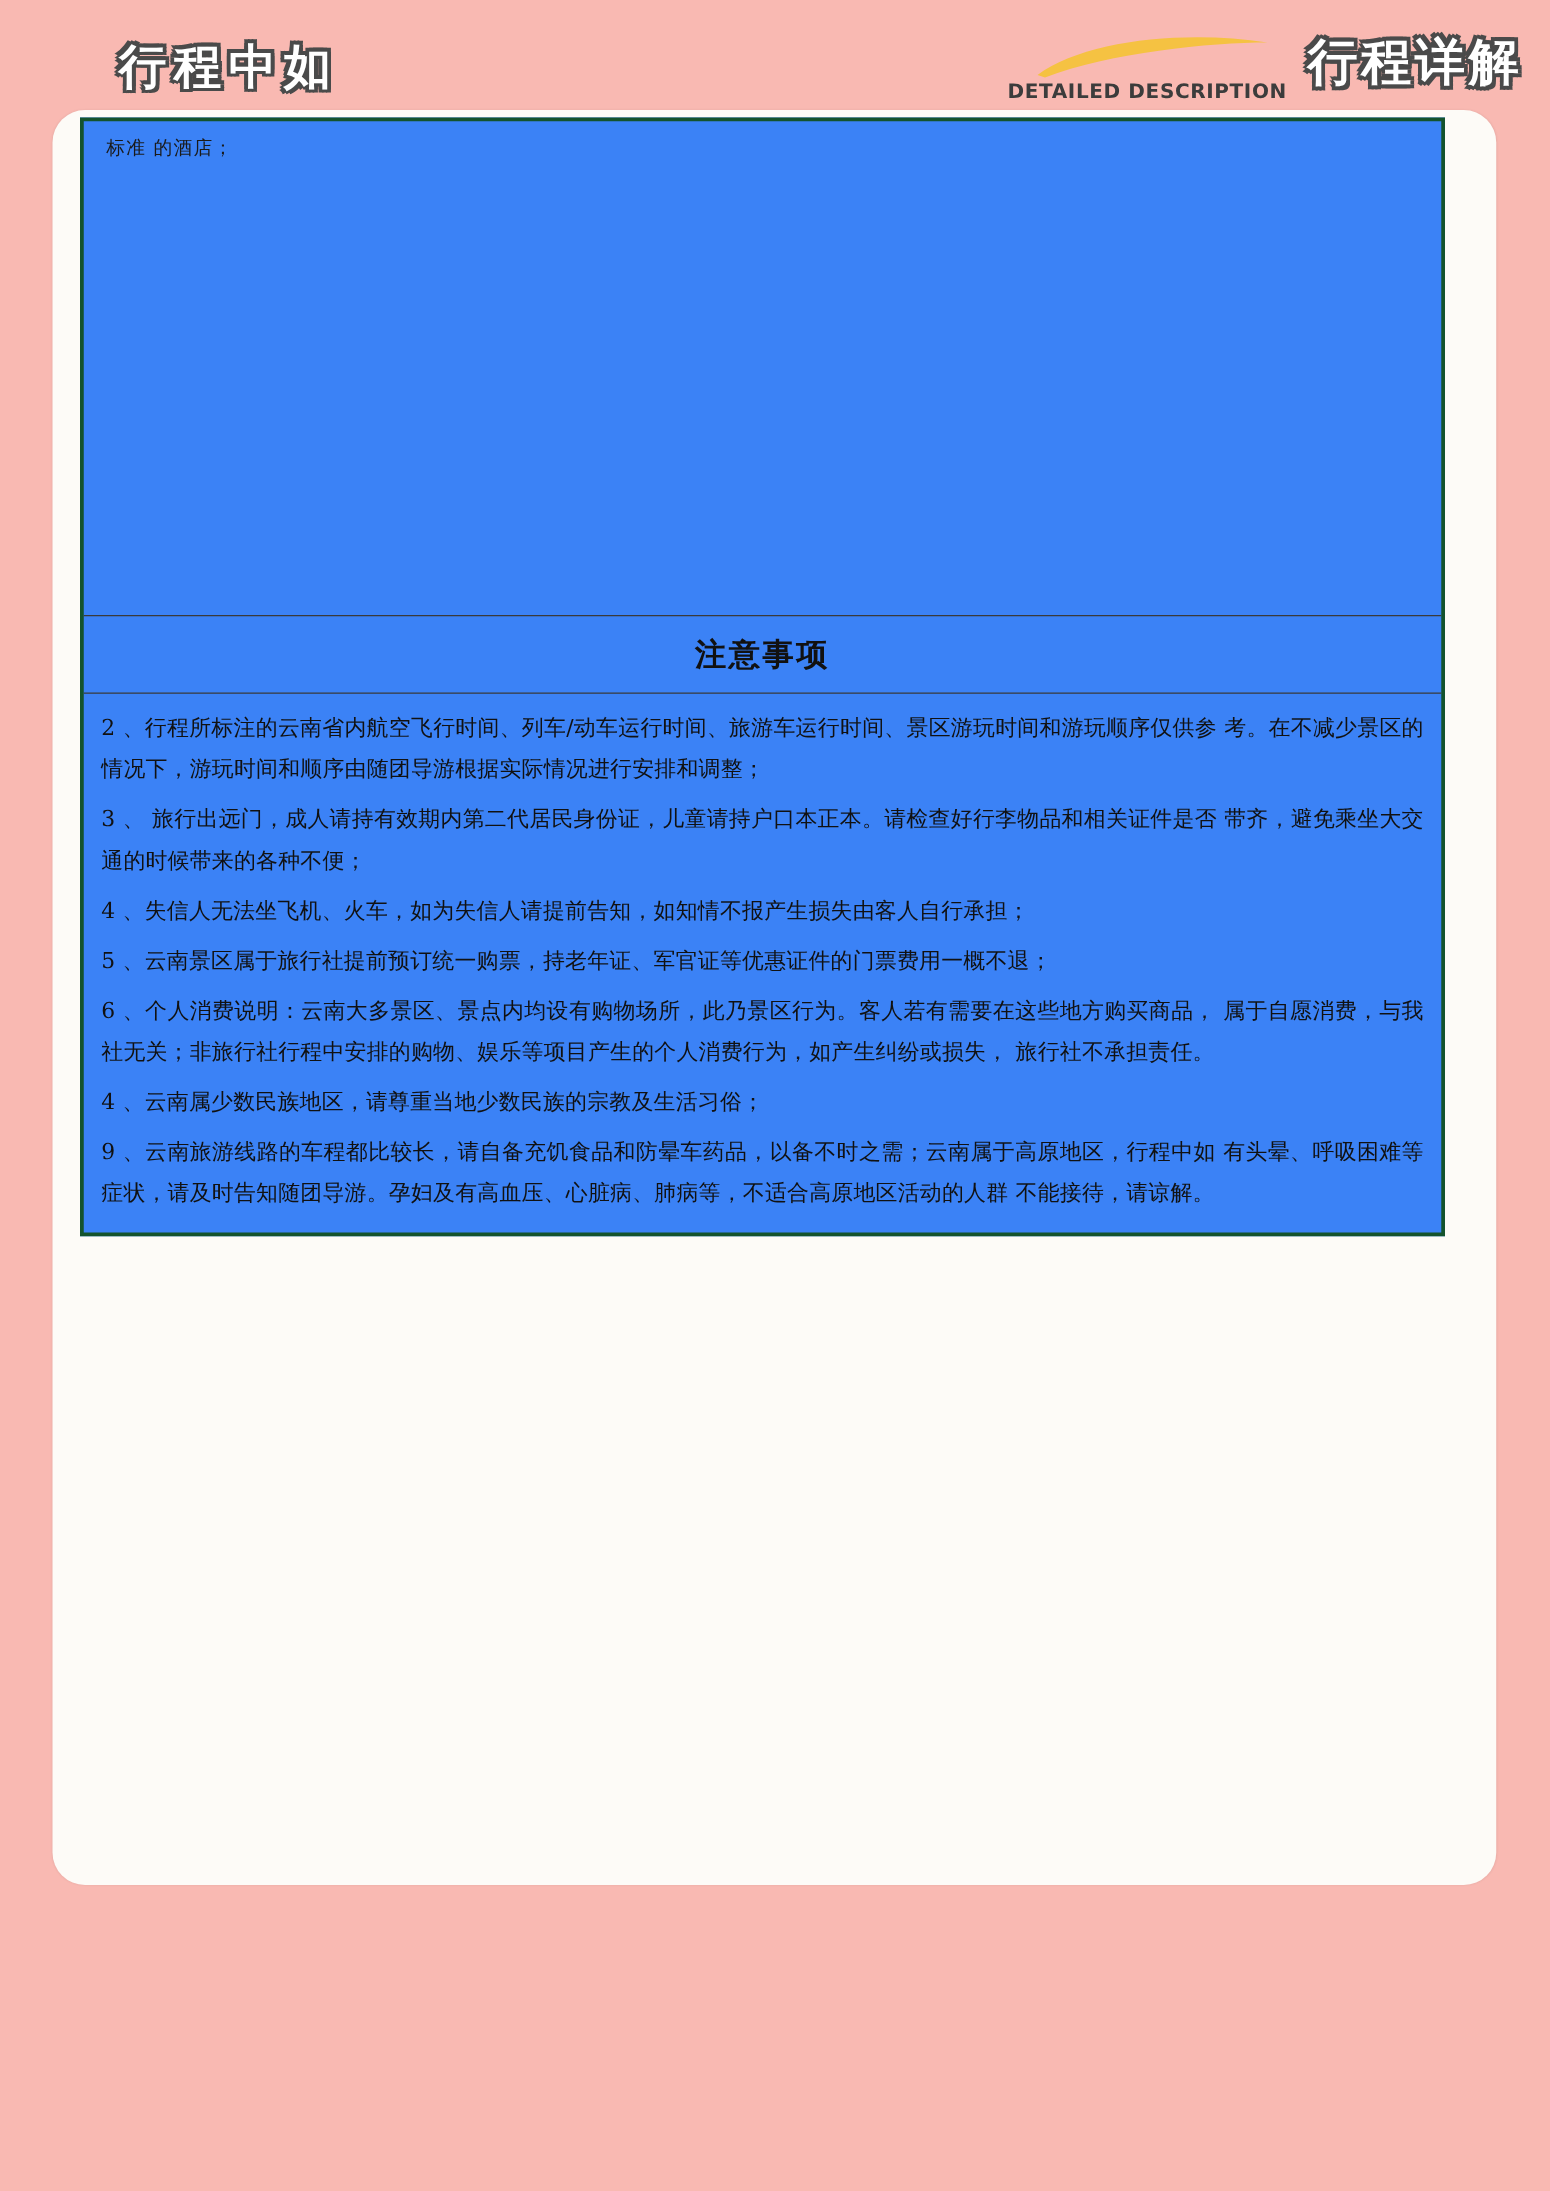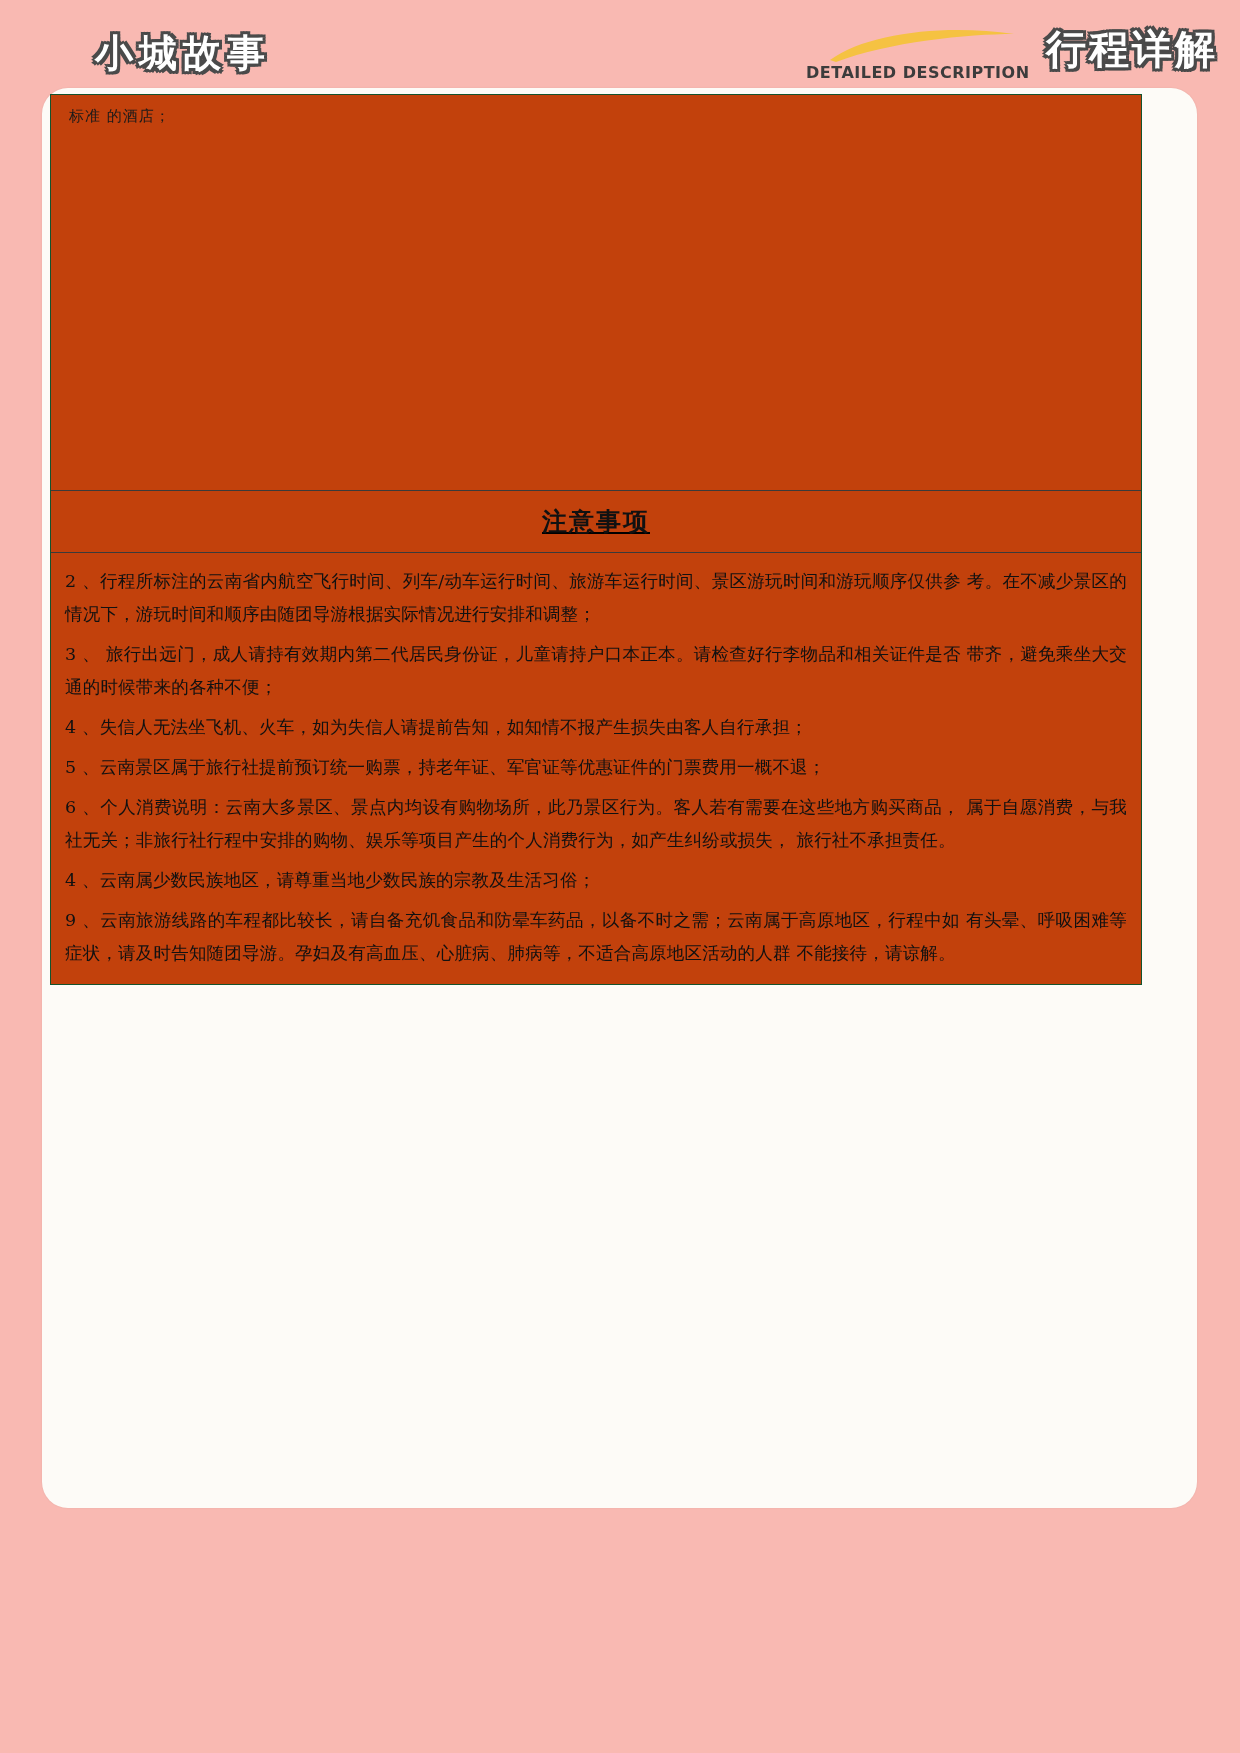--- a/index.html
+++ b/index.html
@@ -96,47 +96,46 @@
     width: 1155px;
     height: 1420px;
     background: #fdfbf7;
     border-radius: 26px;
     box-shadow: 0 0 2px rgba(0,0,0,0.08);
   }
 
   
   .doc-table {
     position: absolute;
-    left: 8px;
+    left: 22px;
     top: 6px;
     width: 1092px;
-    border: 1px solid #14532d;
+    border: 3px solid #14532d;
     box-sizing: border-box;
-    background: #c2410c;
+    background: #3b82f6;
   }
   .hotel-cell {
     height: 396px;
     border-bottom: 1px solid #3a3a3a;
     box-sizing: border-box;
     padding: 12px 10px 0 18px;
   }
   .hotel-text {
     font-family: "DejaVu Sans", sans-serif;
     font-size: 15px;
     color: #1a1a1a;
     letter-spacing: 1px;
   }
   .notice-title-cell {
     height: 62px;
     border-bottom: 1px solid #3a3a3a;
     box-sizing: border-box;
     display: flex;
     align-items: center;
     justify-content: center;
-    text-decoration: underline;
   }
   .notice-title {
     font-family: "DejaVu Sans", sans-serif;
     font-weight: bold;
     font-size: 25px;
     letter-spacing: 2px;
     color: #111111;
   }
   .notice-body {
     padding: 12px 14px 14px 14px;
@@ -152,21 +151,21 @@
     letter-spacing: 0.2px;
   }
   .notice-item:last-child {
     margin-bottom: 0;
   }
 </style>
 </head>
 <body>
 
 <div class="header">
-  <div class="brand-logo">小城故事</div>
+  <div class="brand-logo">行程中如</div>
 
   <div class="header-right">
     <svg class="swoosh" viewBox="0 0 190 38" xmlns="http://www.w3.org/2000/svg">
       <path d="M2 34 C 40 6, 120 -2, 186 8 C 140 8, 60 16, 8 36 Z" fill="#f5c242"></path>
     </svg>
     <div class="header-en">DETAILED DESCRIPTION</div>
     <div class="header-cn">行程详解</div>
   </div>
 </div>
 

